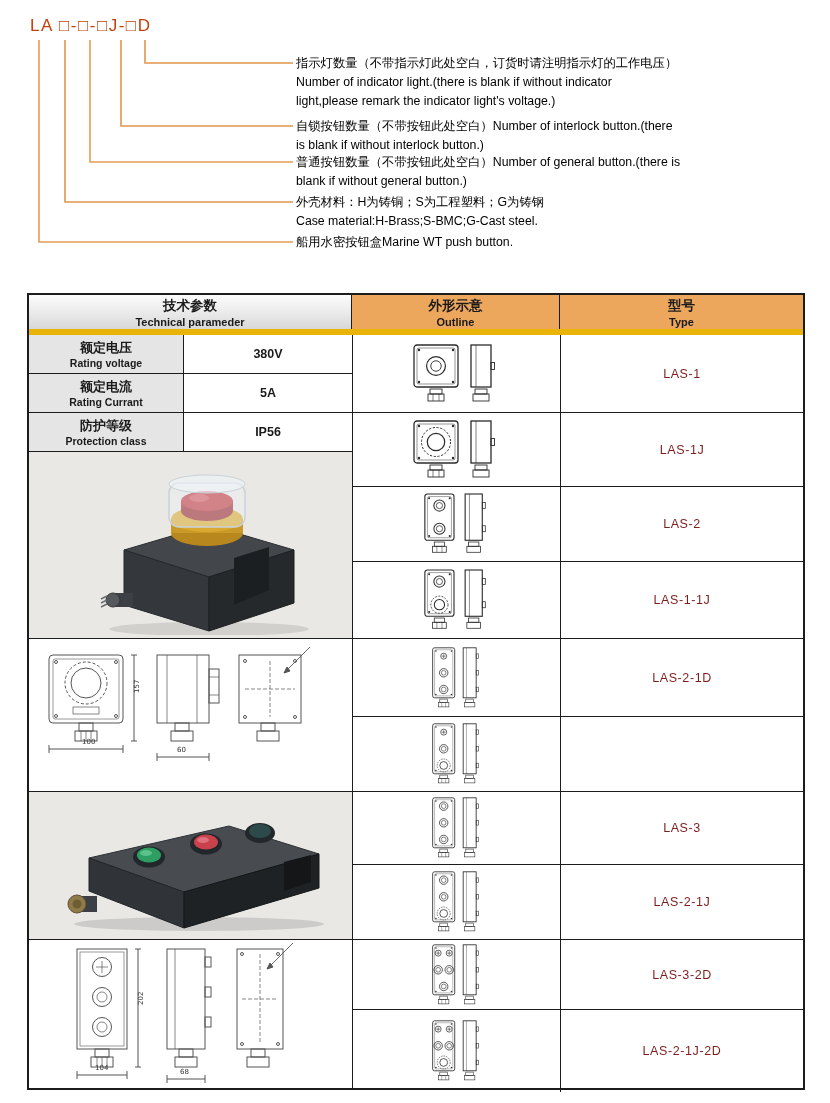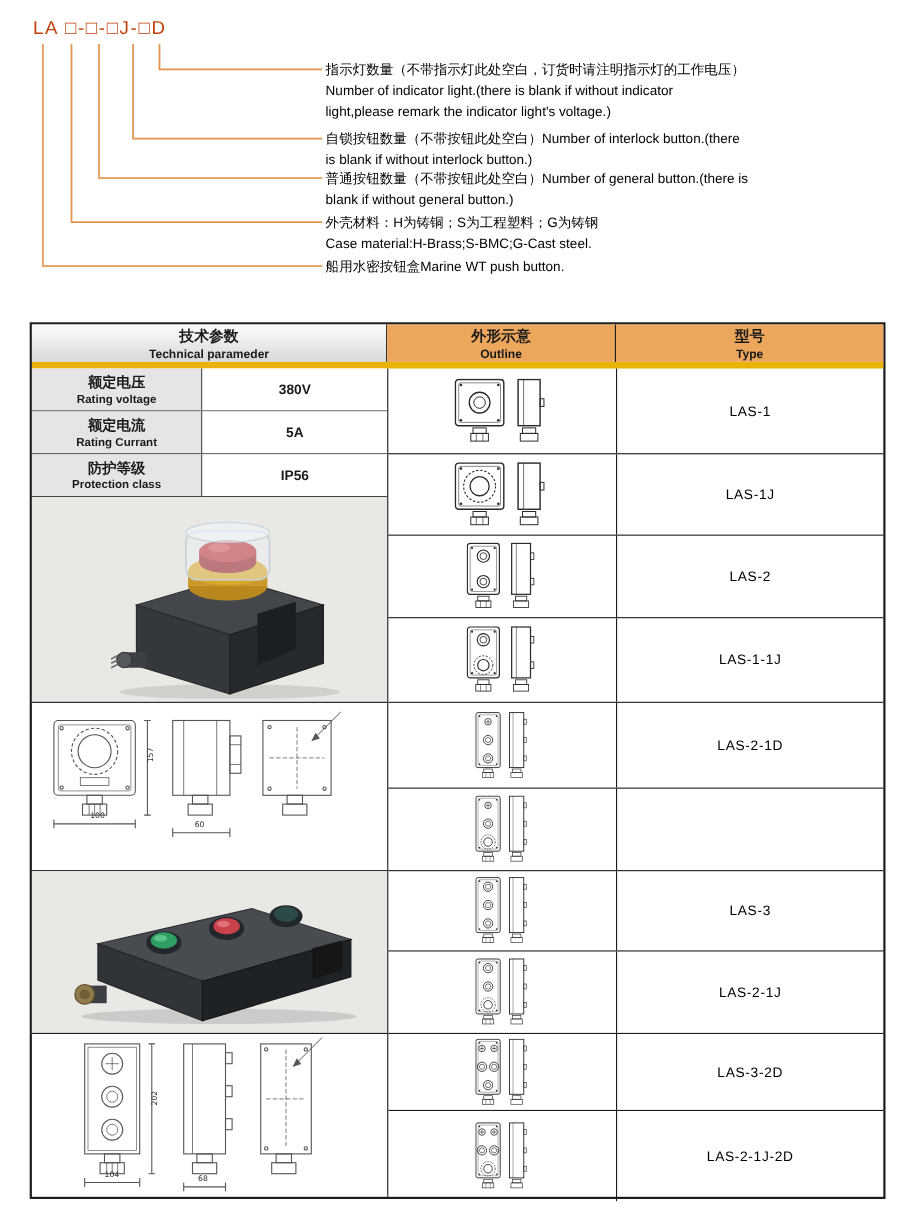--- a/index.html
+++ b/index.html
@@ -41,21 +41,21 @@
   .photo-bg{background:#e9e8e5;}
   .media-cell:last-child{border-bottom:none;}
 
   .right-sec{position:absolute;left:323px;top:40px;right:0;bottom:0;box-sizing:border-box;
              border-left:1px solid #1c1c1c;}
   .spec-row{display:flex;box-sizing:border-box;border-bottom:1px solid #1c1c1c;}
   .spec-row:last-child{border-bottom:none;}
   .outline-cell{width:208px;box-sizing:border-box;border-right:1px solid #1c1c1c;
                 display:flex;align-items:center;justify-content:center;}
   .type-cell{flex:1;display:flex;align-items:center;justify-content:center;
-             font-size:12.5px;letter-spacing:0.6px;color:#000000;}
+             font-size:12.5px;letter-spacing:0.6px;color:#7f1d1d;}
 
   svg{display:block;}
   .dim-text{font-size:7px;fill:#333;font-family:"DejaVu Sans",sans-serif;}
 </style>
 </head>
 <body>
 
 <div class="page">
 
   <div class="model-code">LA □-□-□J-□D</div>

